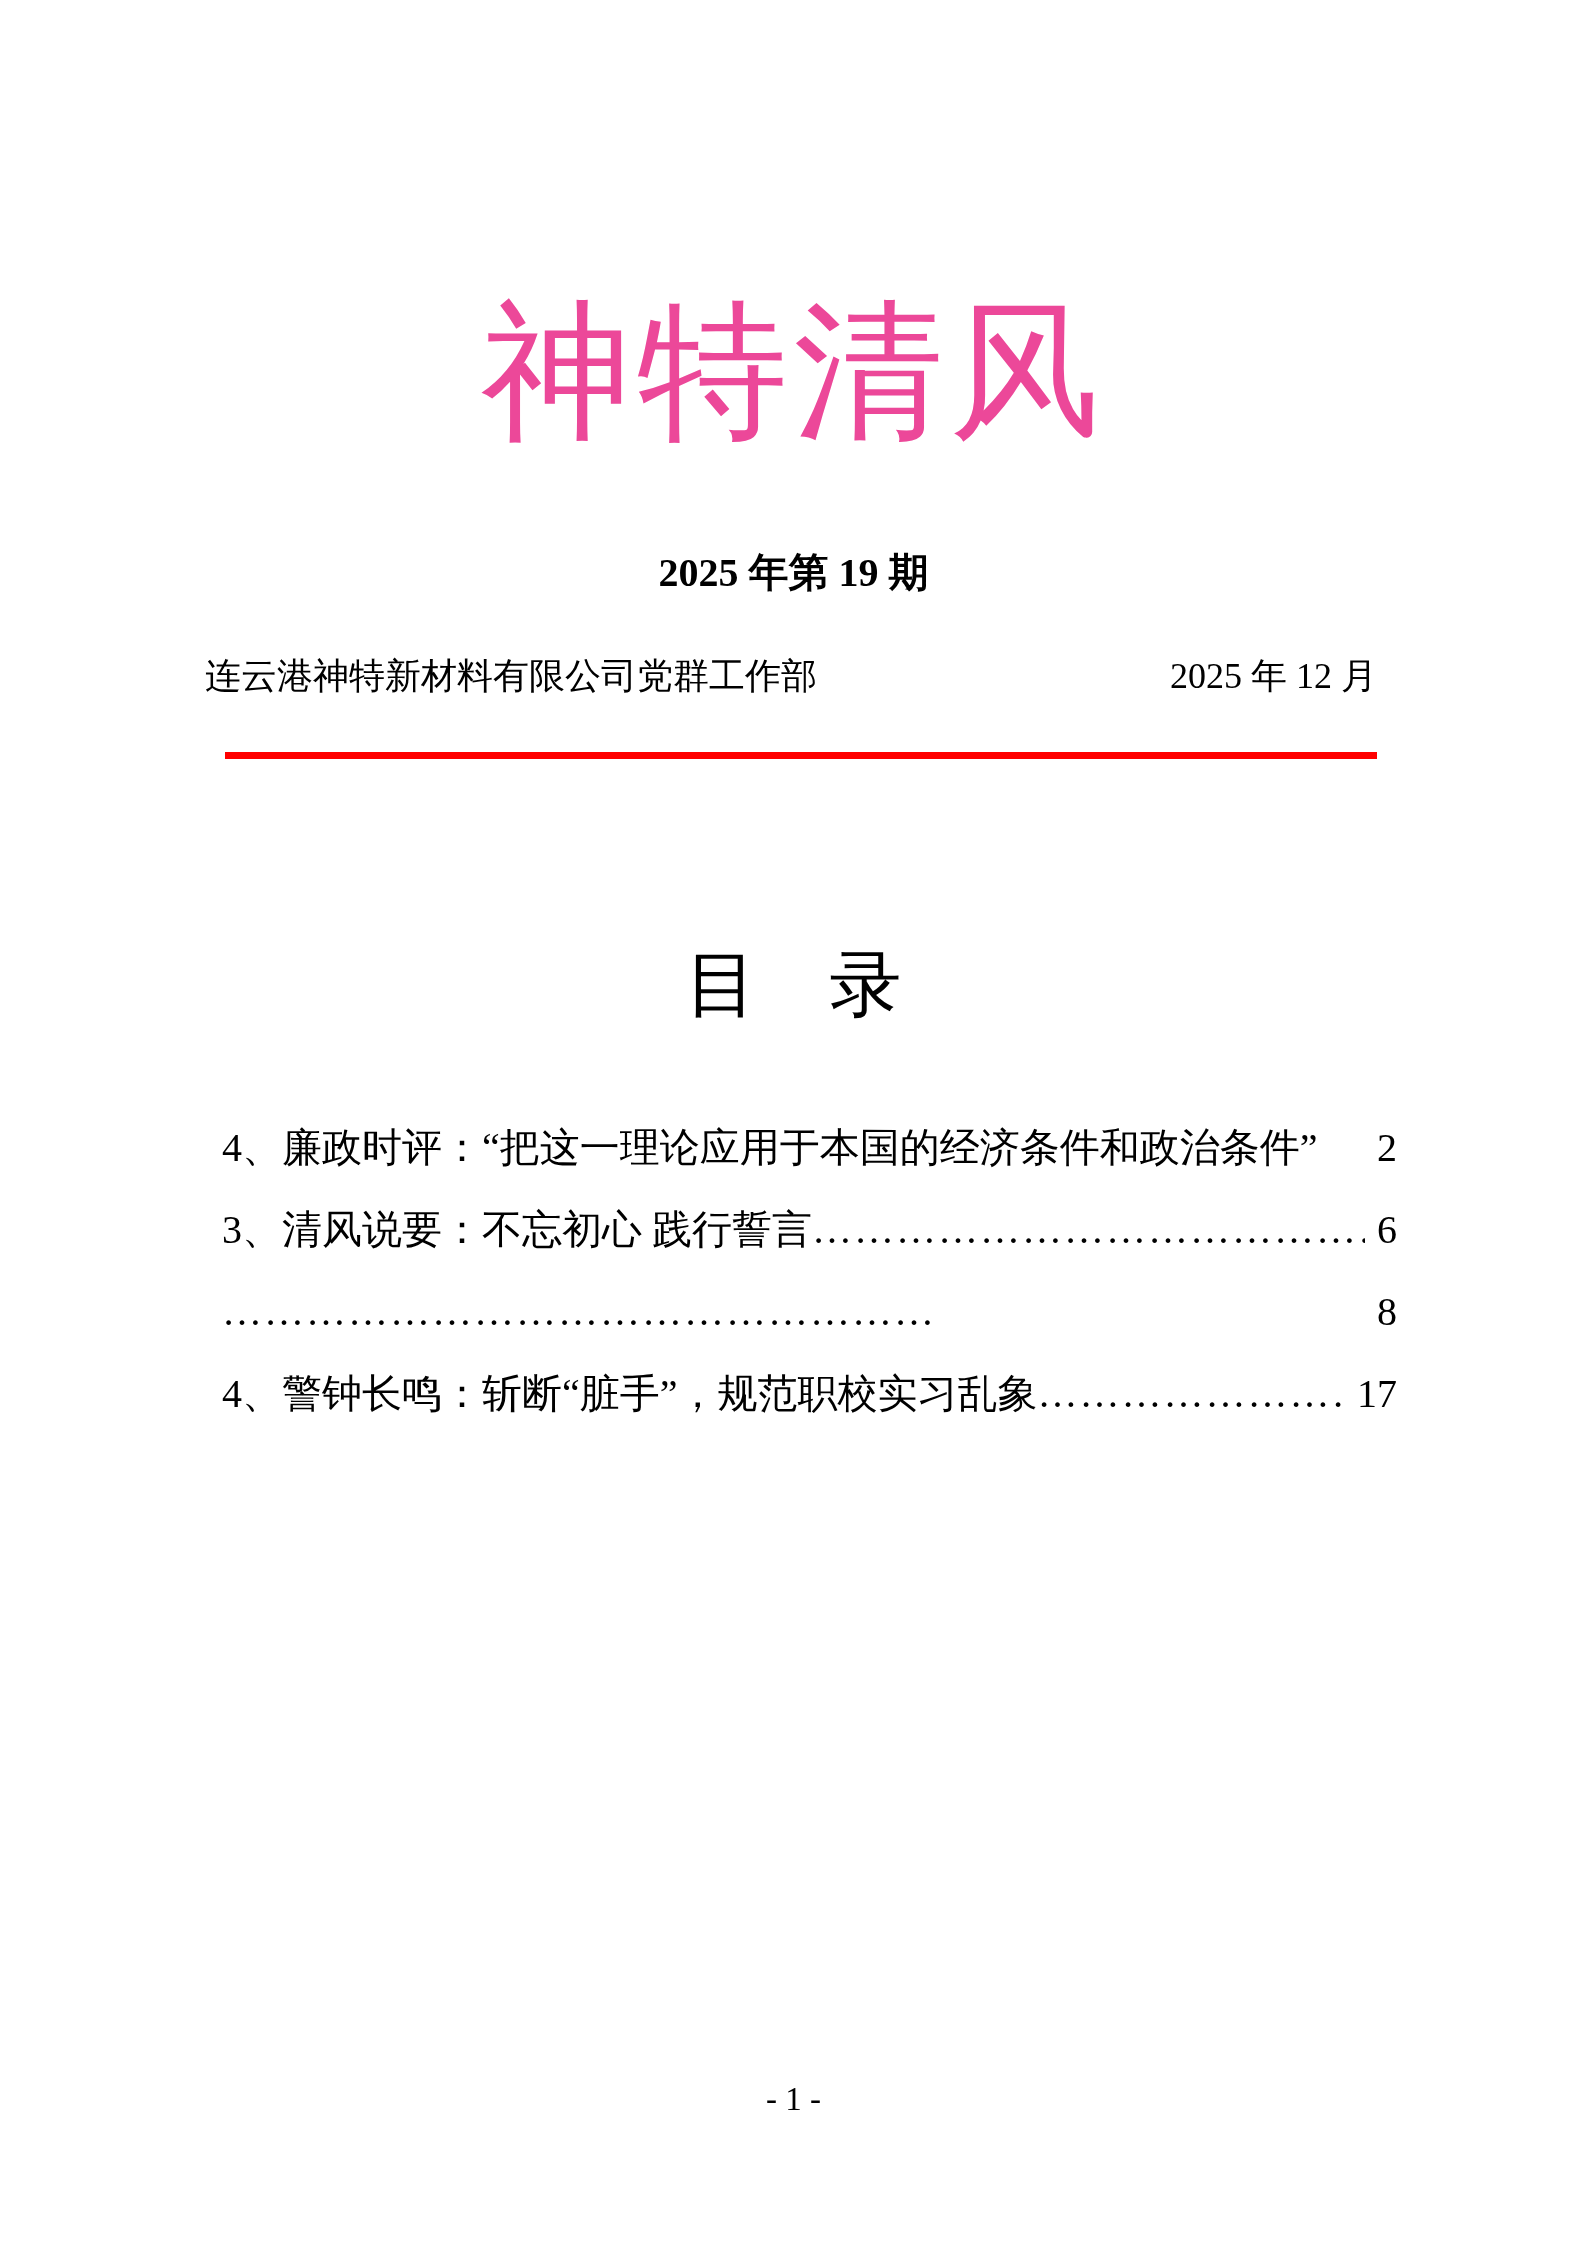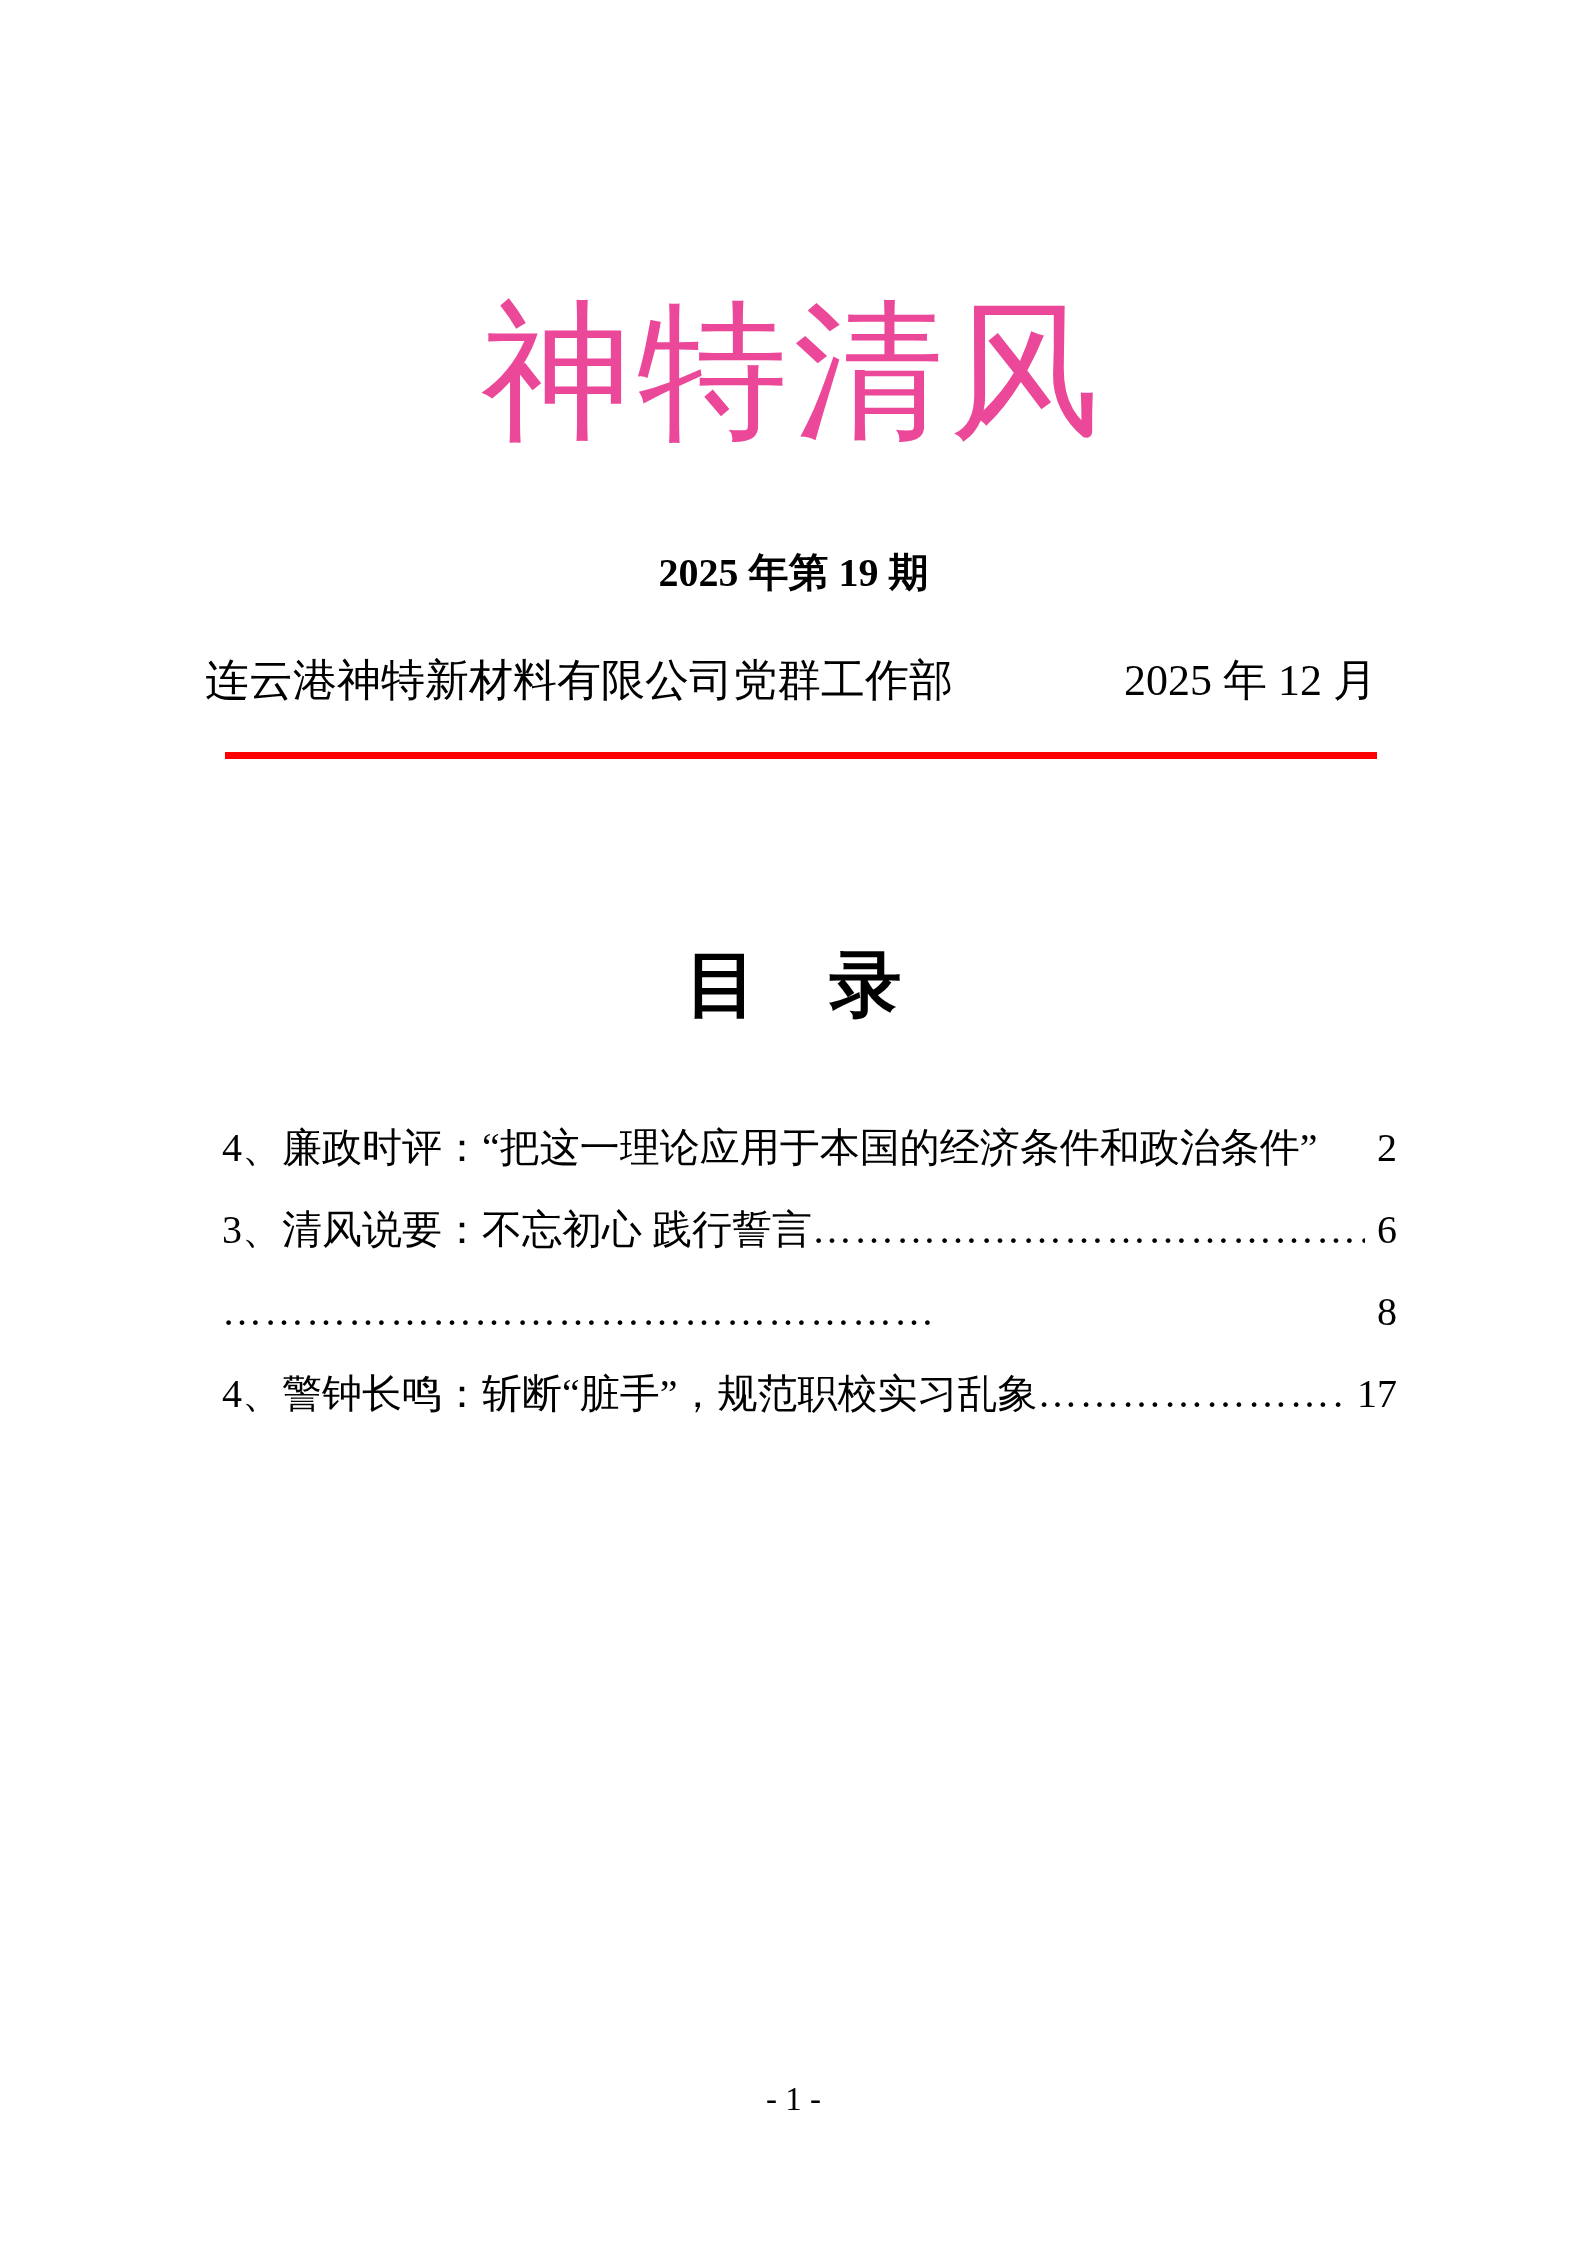--- a/index.html
+++ b/index.html
@@ -43,41 +43,41 @@
     line-height: 1.2;
   }
   .meta-row {
     position: absolute;
     top: 655px;
     left: 205px;
     width: 1172px;
     display: flex;
     justify-content: space-between;
     align-items: baseline;
-    font-size: 44px;
+    font-size: 36px;
     line-height: 1.2;
   }
   .org-name { white-space: nowrap; }
   .issue-date { white-space: nowrap; }
   .red-rule {
     position: absolute;
     top: 752px;
     left: 225px;
     width: 1152px;
     height: 7px;
     background: #ff0000;
   }
   .toc-heading {
     position: absolute;
     top: 942px;
     left: 0;
     right: 0;
     text-align: center;
     font-size: 72px;
-    font-weight: 700;
+    font-weight: 400;
     line-height: 1.2;
     white-space: nowrap;
   }
   .toc-list {
     position: absolute;
     top: 1107px;
     left: 222px;
     width: 1175px;
   }
   .toc-row {

